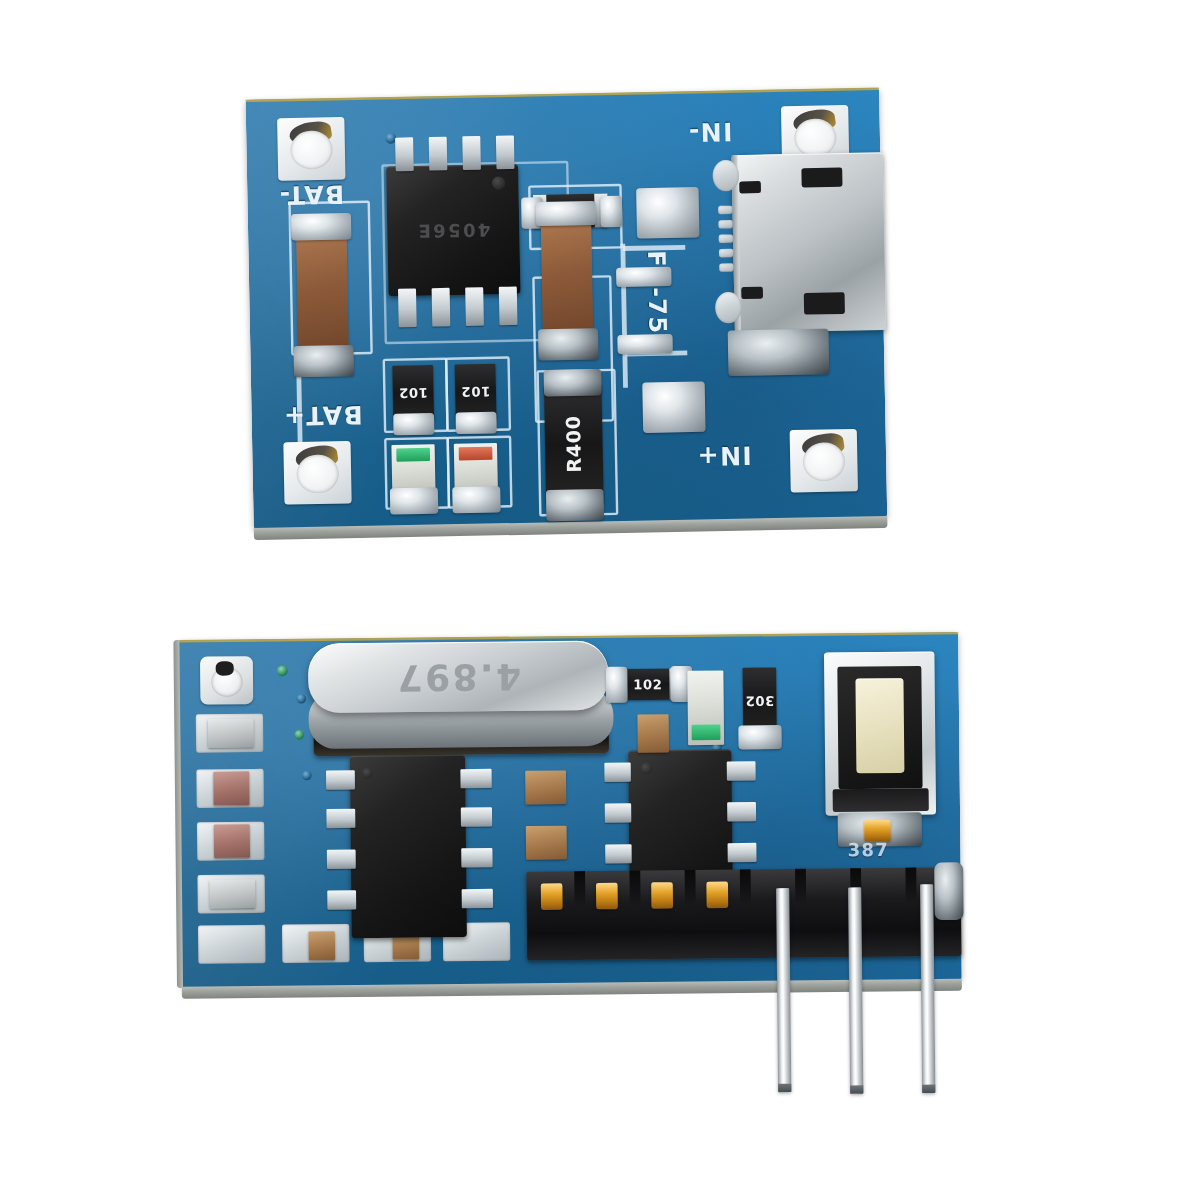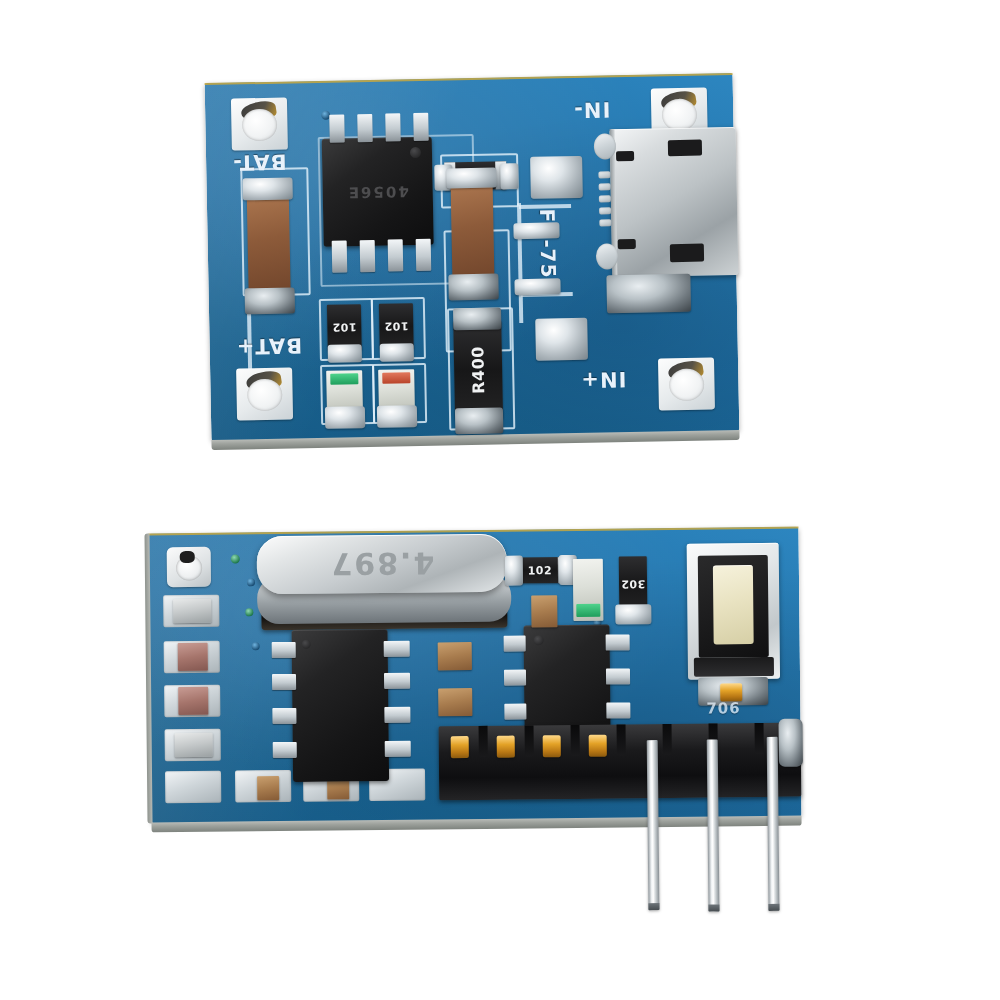--- a/index.html
+++ b/index.html
@@ -383,21 +383,21 @@
     <div class="mlcc tan" style="left:382px;top:66px;width:26px;height:32px;"></div>
 
     <div class="tact" style="left:538px;top:16px;width:92px;height:136px;">
       <div class="inner"></div>
       <div class="btn"></div>
       <div class="legs"></div>
     </div>
     <div class="solder dark" style="left:548px;top:150px;width:70px;height:28px;"></div>
     <div class="goldpad" style="left:570px;top:156px;width:22px;height:18px;"></div>
 
-    <div class="silk" style="left:556px;top:172px;font-size:15px;opacity:.75;">706</div>
+    <div class="silk" style="left:556px;top:172px;font-size:15px;opacity:.75;">387</div>
 
     <div class="header" style="left:288px;top:196px;width:362px;height:74px;">
       <div class="notch" style="left:40px;"></div>
       <div class="notch" style="left:86px;"></div>
       <div class="notch" style="left:132px;"></div>
       <div class="notch" style="left:178px;"></div>
       <div class="notch" style="left:224px;"></div>
       <div class="notch" style="left:270px;"></div>
       <div class="notch" style="left:316px;"></div>
     </div>

